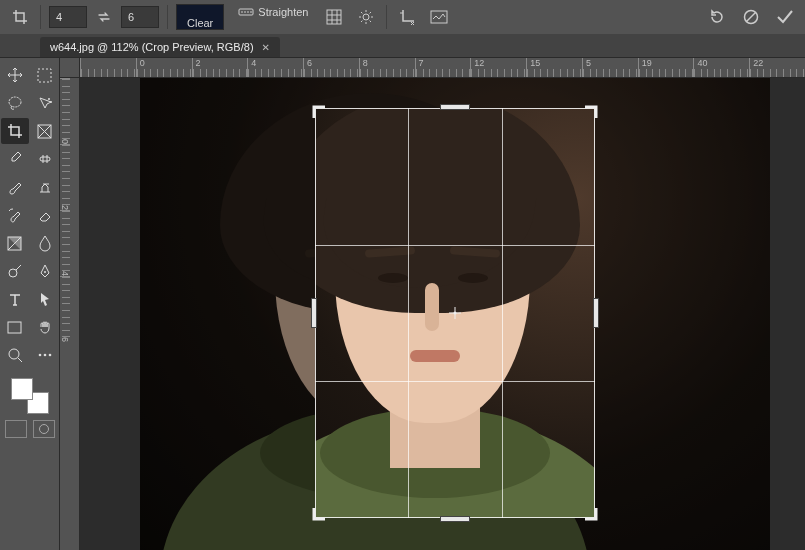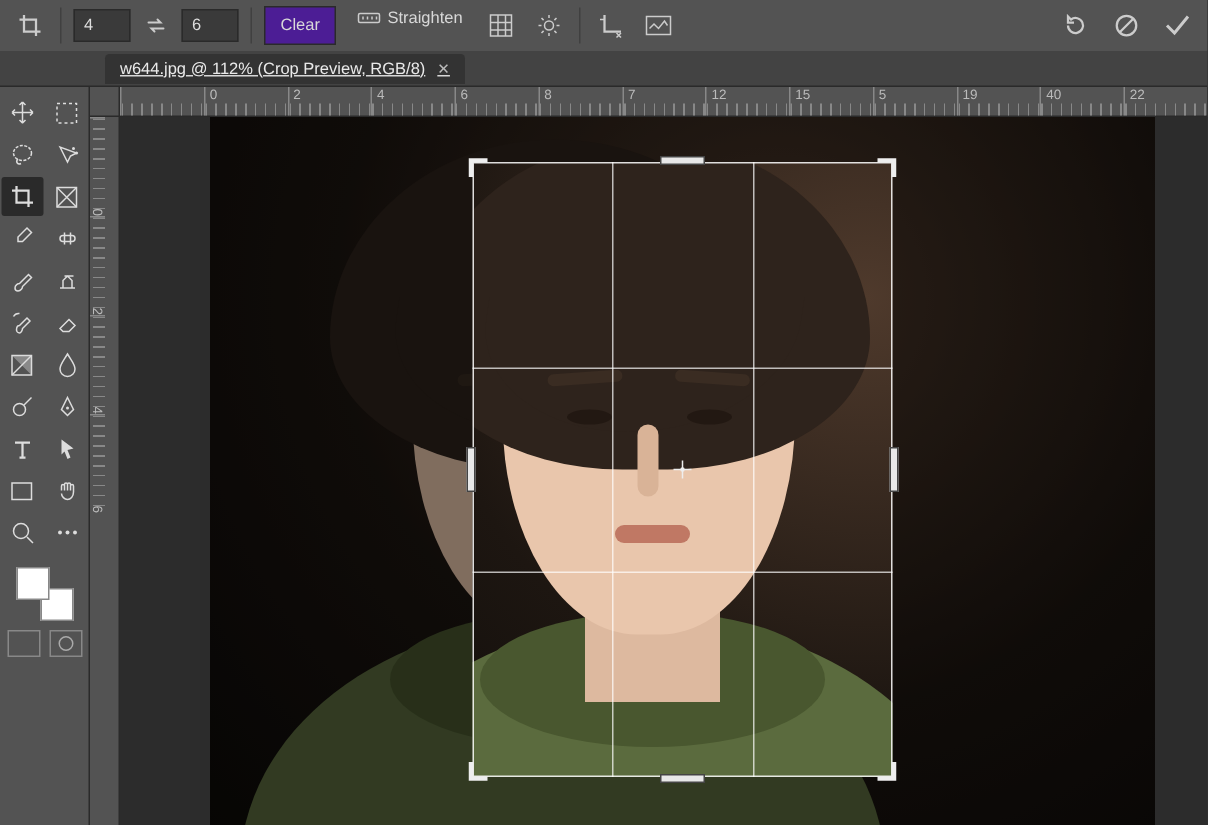--- a/index.html
+++ b/index.html
@@ -58,25 +58,25 @@
     min-width: 38px;
     color: #ddd;
     cursor: text;
   }
   .options-bar .swap-arrows {
     width: 18px; height: 22px;
     display: flex; align-items: center; justify-content: center;
     cursor: pointer;
   }
   .options-bar .clear-btn {
-    background: #4c1d95;
+    background: #0f172a;
     border: 1px solid #2a2a2a;
     height: 22px;
     padding: 12px 10px;
-    display: flex; align-items: center;
+    display: flex; align-items: flex-start;
     cursor: pointer;
   }
   .options-bar .text-btn {
     display: flex; align-items: flex-start;
     height: 22px; padding: 0 6px;
     cursor: pointer;
     gap: 4px;
   }
   .options-bar .sep {
     width: 1px; height: 24px; background: #404040;
@@ -85,24 +85,23 @@
     margin-left: auto;
     display: flex; gap: 10px;
     align-items: center;
   }
 
   
   .tab-row {
     height: 24px;
     background: #434343;
     display: flex;
-    align-items: center;
-    padding-left: 70px;
+    align-items: flex-end;
+    padding-left: 40px;
     border-bottom: 1px solid #2a2a2a;
-    text-decoration: underline;
   }
   .tab-row .tab {
     background: #333333;
     color: #eaeaea;
     font-size: 11px;
     padding: 4px 10px;
     display: flex; align-items: center;
     gap: 8px;
     border-top-left-radius: 3px;
     border-top-right-radius: 3px;

